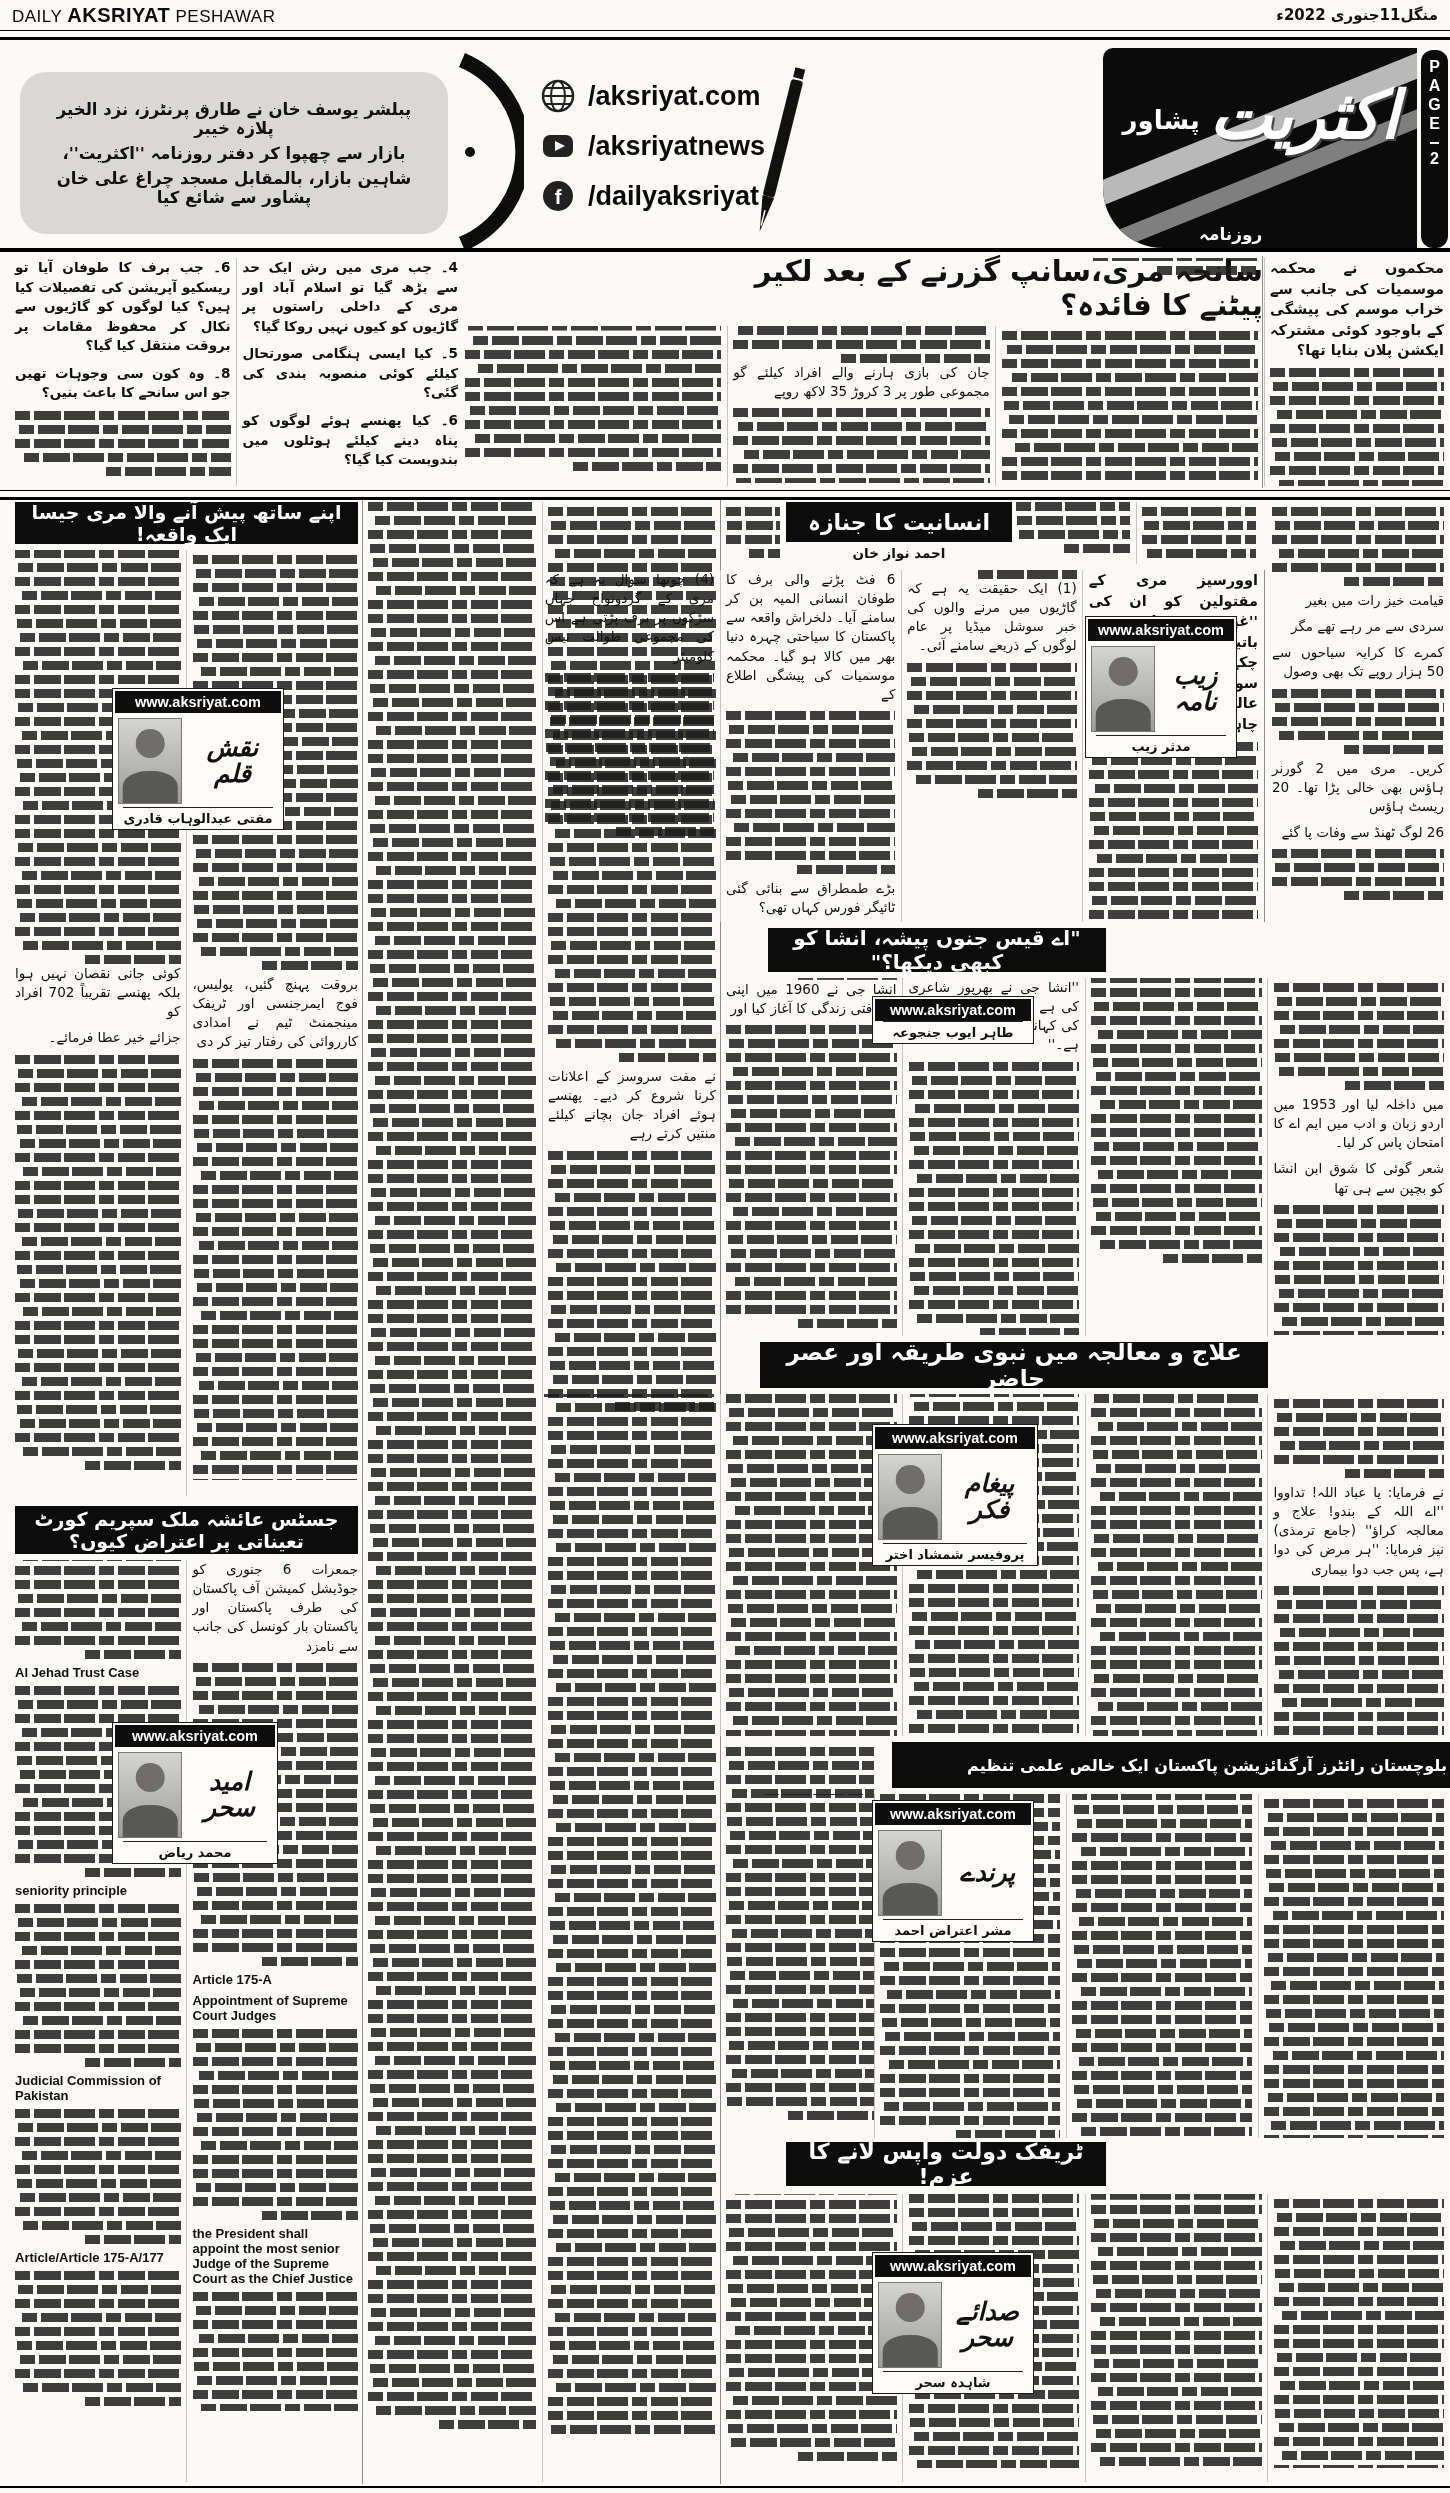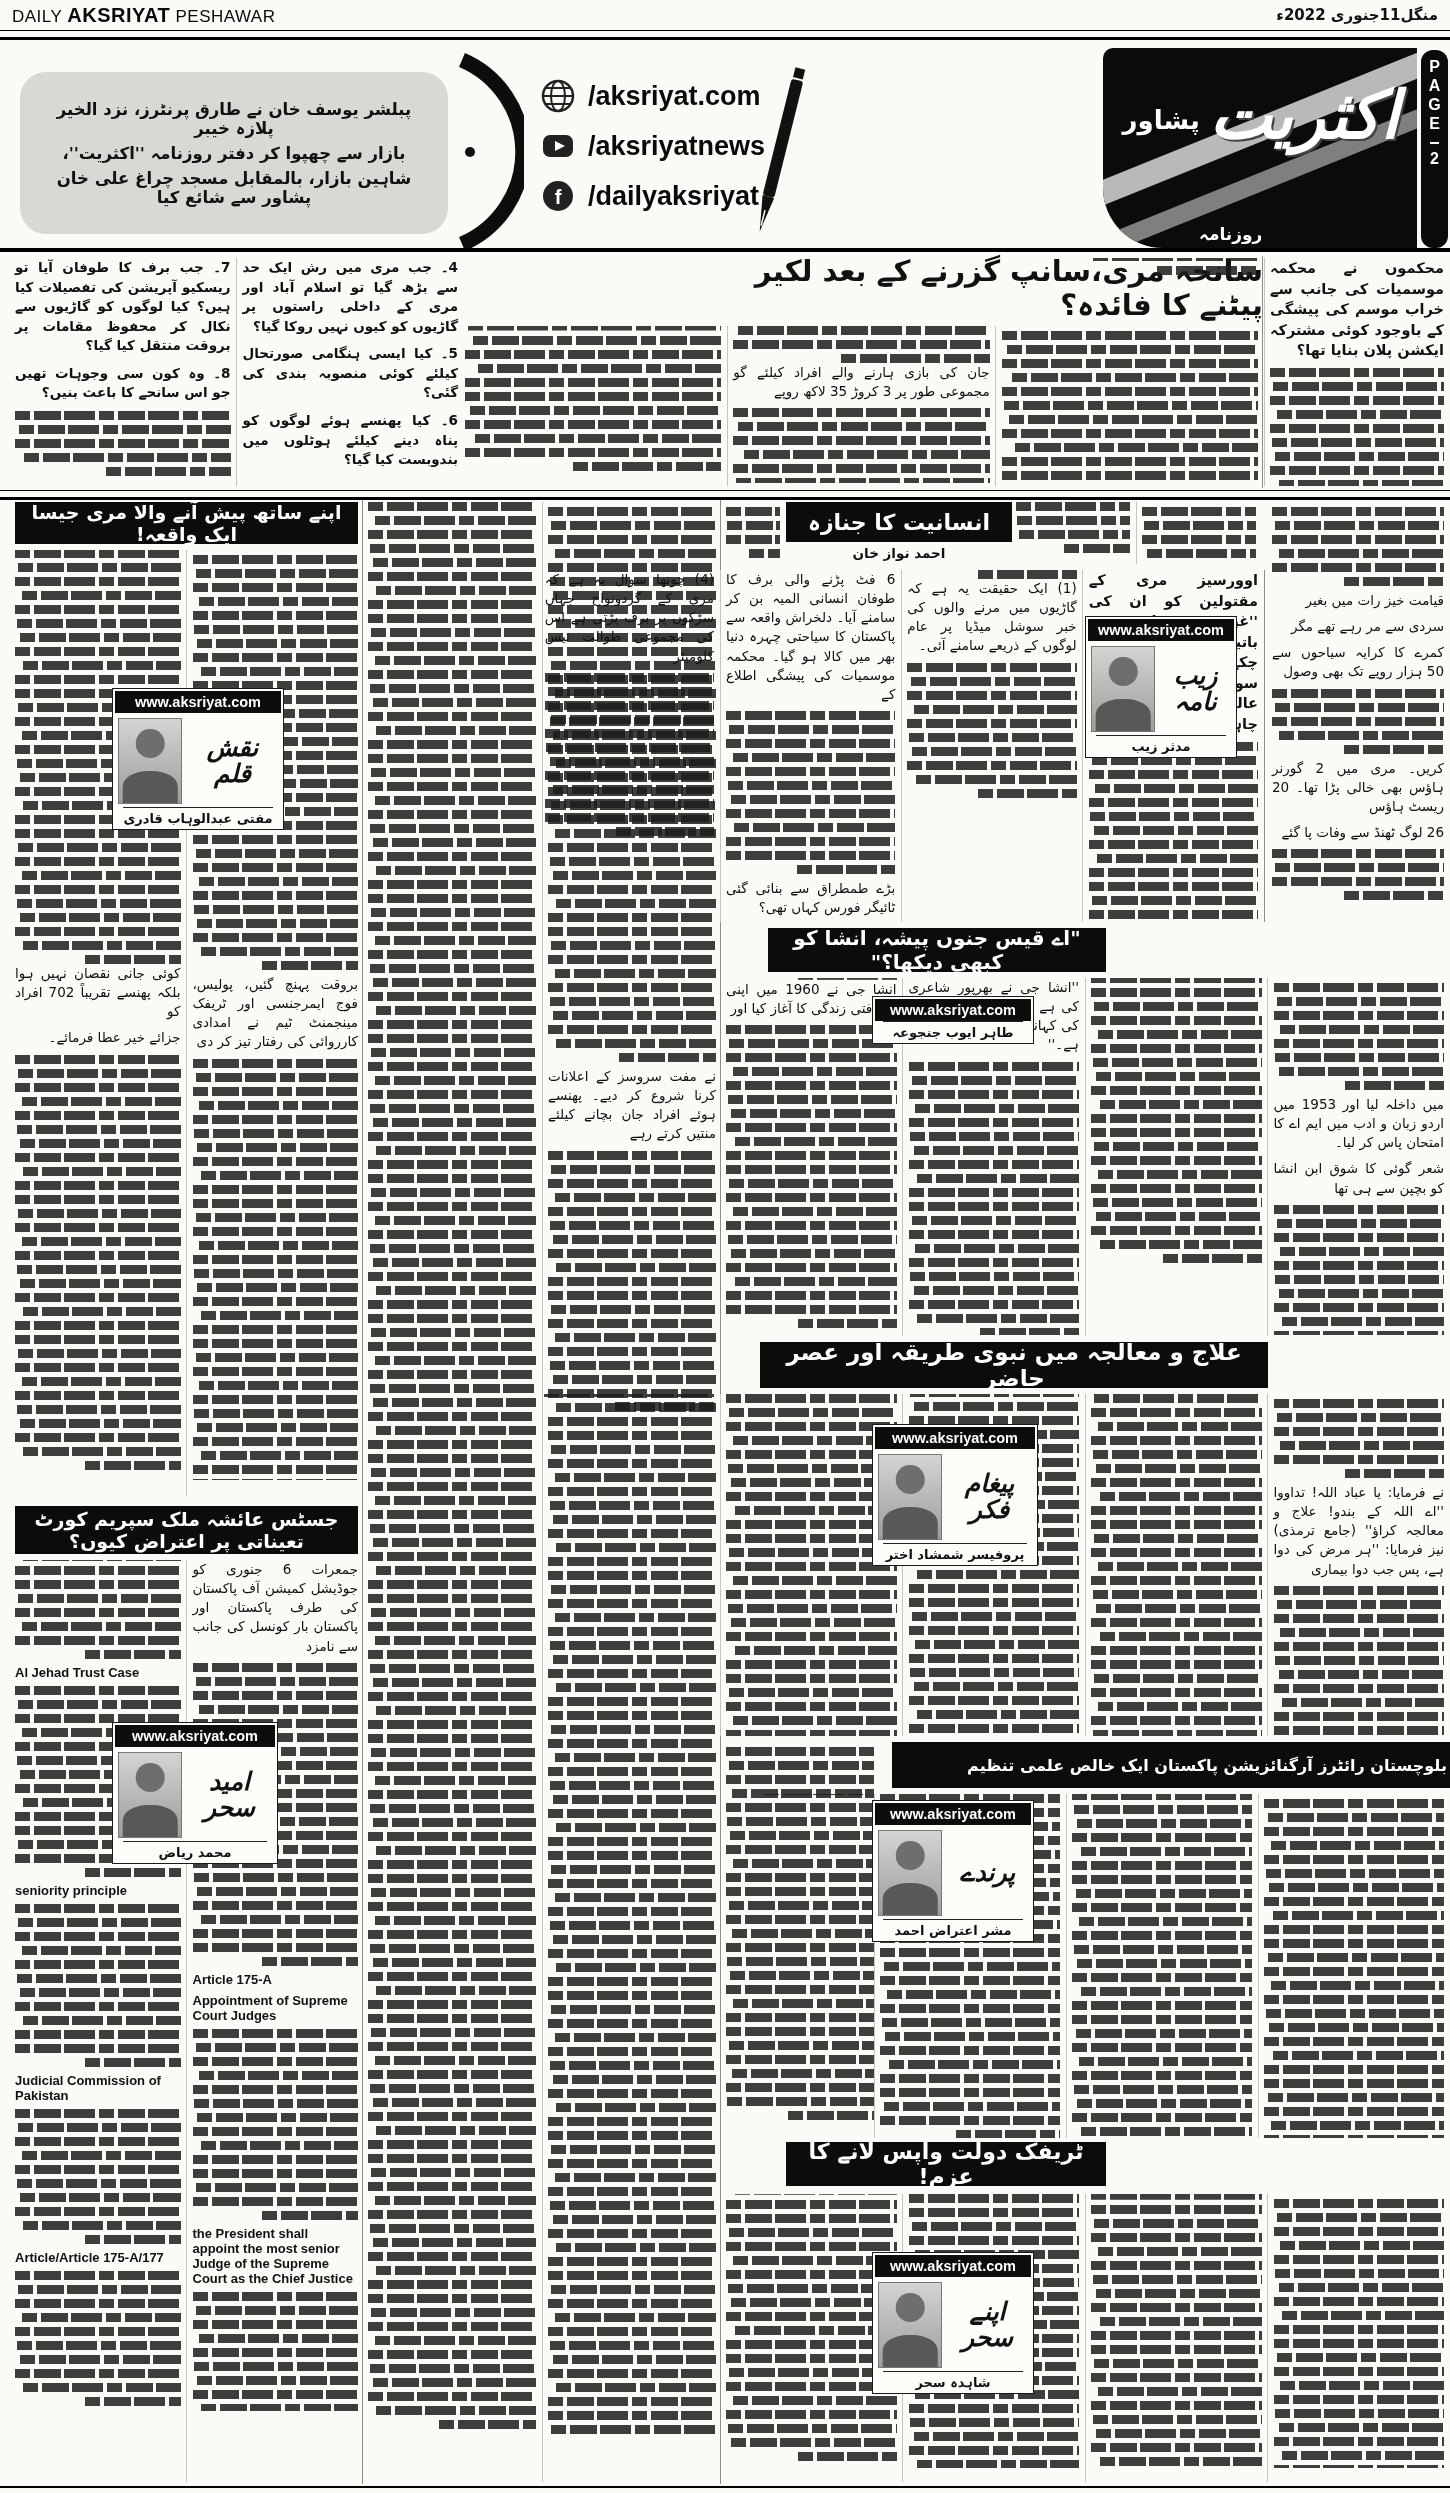--- a/index.html
+++ b/index.html
@@ -221,21 +221,21 @@
         <i class="ln" style="width:96%"></i>
         <i class="ln" style="width:100%"></i>
         <i class="ln" style="width:58%"></i>
       </div>
   </div>
 
   <div class="tcols c2" style="left:15px;top:258px;width:443px;height:228px">
     <p class="qitem">4۔ جب مری میں رش ایک حد سے بڑھ گیا تو اسلام آباد اور مری کے داخلی راستوں پر گاڑیوں کو کیوں نہیں روکا گیا؟</p>
     <p class="qitem">5۔ کیا ایسی ہنگامی صورتحال کیلئے کوئی منصوبہ بندی کی گئی؟</p>
     <p class="qitem">6۔ کیا پھنسے ہوئے لوگوں کو پناہ دینے کیلئے ہوٹلوں میں بندوبست کیا گیا؟</p>
-    <p class="qitem">7۔ جب برف کا طوفان آیا تو ریسکیو آپریشن کی تفصیلات کیا ہیں؟ کیا لوگوں کو گاڑیوں سے نکال کر محفوظ مقامات پر بروقت منتقل کیا گیا؟</p>
+    <p class="qitem">6۔ جب برف کا طوفان آیا تو ریسکیو آپریشن کی تفصیلات کیا ہیں؟ کیا لوگوں کو گاڑیوں سے نکال کر محفوظ مقامات پر بروقت منتقل کیا گیا؟</p>
     <p class="qitem">8۔ وہ کون سی وجوہات تھیں جو اس سانحے کا باعث بنیں؟</p>
     <div>
         <i class="ln" style="width:100%"></i>
         <i class="ln" style="width:98%"></i>
         <i class="ln" style="width:100%"></i>
         <i class="ln" style="width:96%"></i>
         <i class="ln" style="width:58%"></i>
       </div>
   </div>
 
@@ -1329,19 +1329,19 @@
         <i class="ln" style="width:100%"></i>
         <i class="ln" style="width:99%"></i>
         <i class="ln" style="width:97%"></i>
         <i class="ln" style="width:58%"></i>
       </div>
   </div>
   <div class="abox" style="left:872px;top:2252px;width:162px">
     <div class="abanner">www.aksriyat.com</div>
     <div class="arow">
       <div class="aphoto"></div>
-      <div class="acol">اپنے سحر</div>
+      <div class="acol">صدائے سحر</div>
     </div>
     <div class="aname">شاہدہ سحر</div>
   </div>
 
   <div class="thinrule" style="top:2486px;border-top-width:2px"></div>
 </div>
 
 </body></html>

